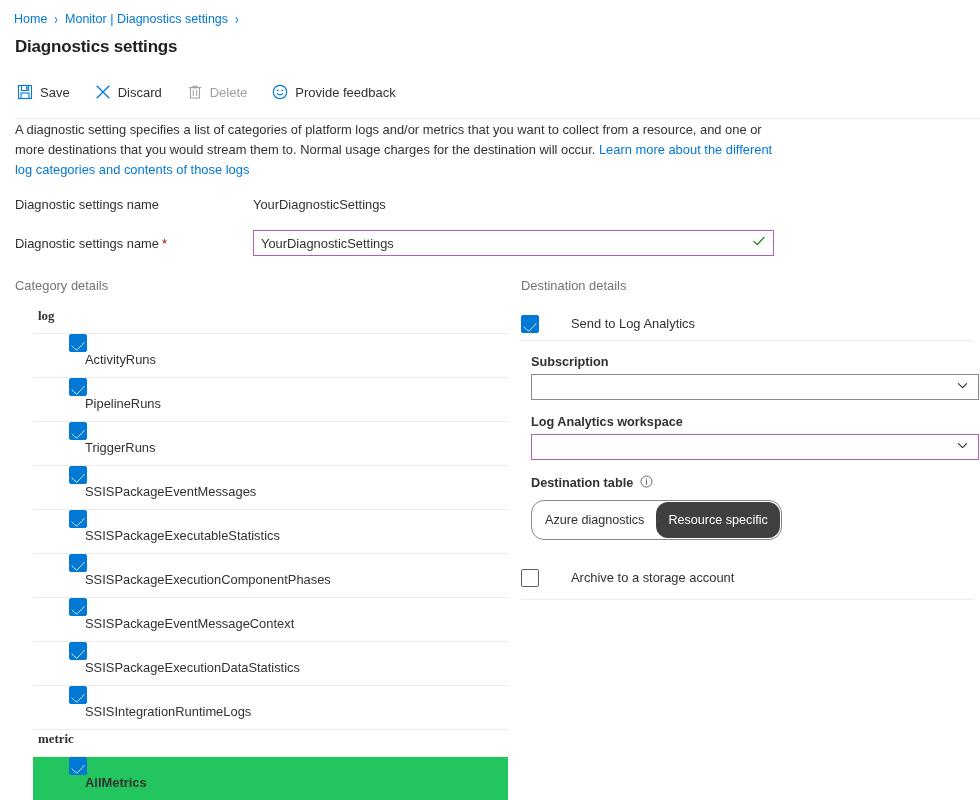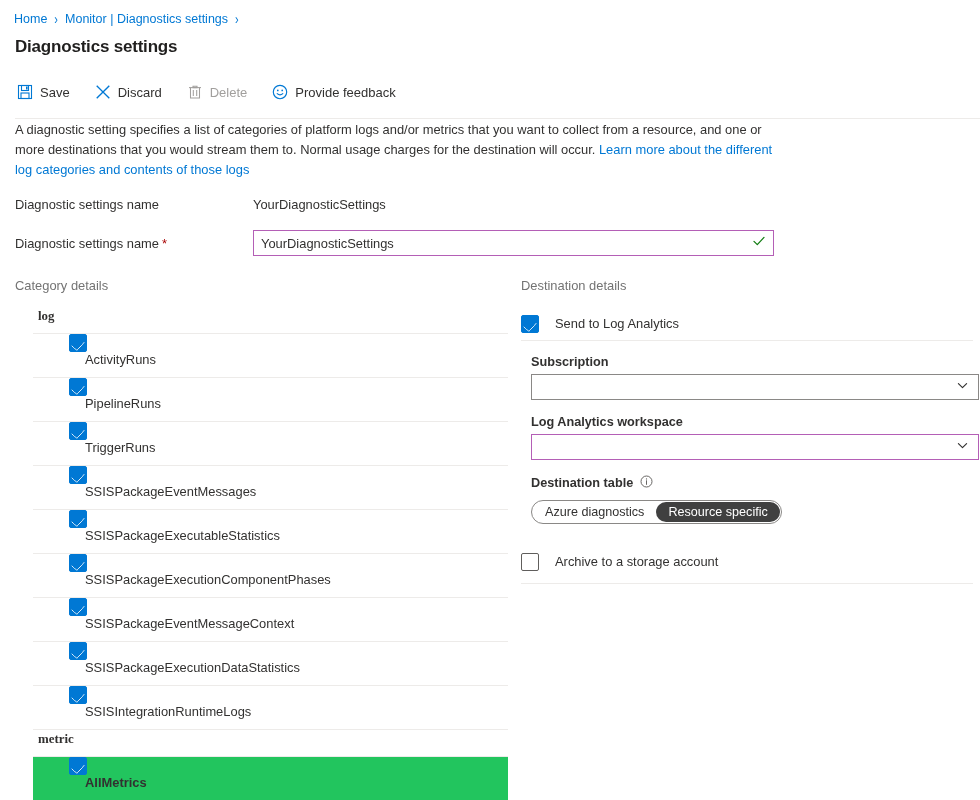--- a/index.html
+++ b/index.html
@@ -206,21 +206,21 @@
     display: flex;
     align-items: center;
     height: 34px;
     border-bottom: 1px solid #edebe9;
     cursor: pointer;
   }
   .dest-check-row.tall { height: 44px; }
   .dest-check-row .lbl {
     font-size: 12.9px;
     color: #323130;
-    margin-left: 16px;
+    margin-left: 32px;
   }
 
   .dest-body { padding: 14px 0 0 10px; }
   .field-label {
     font-size: 12.7px;
     font-weight: 600;
     color: #323130;
     margin-bottom: 5px;
     display: flex;
     align-items: center;
@@ -249,21 +249,21 @@
     overflow: hidden;
   }
   .gap { height: 15px; }
 
   
   .pill {
     display: inline-flex;
     align-items: stretch;
     border: 1px solid #8a8886;
     border-radius: 13px;
-    height: 24px;
+    height: 40px;
     padding: 1px;
     background: #fff;
     margin-top: 4px;
     cursor: pointer;
   }
   .pill-opt {
     display: flex;
     align-items: center;
     padding: 0 12px;
     font-size: 12.6px;

